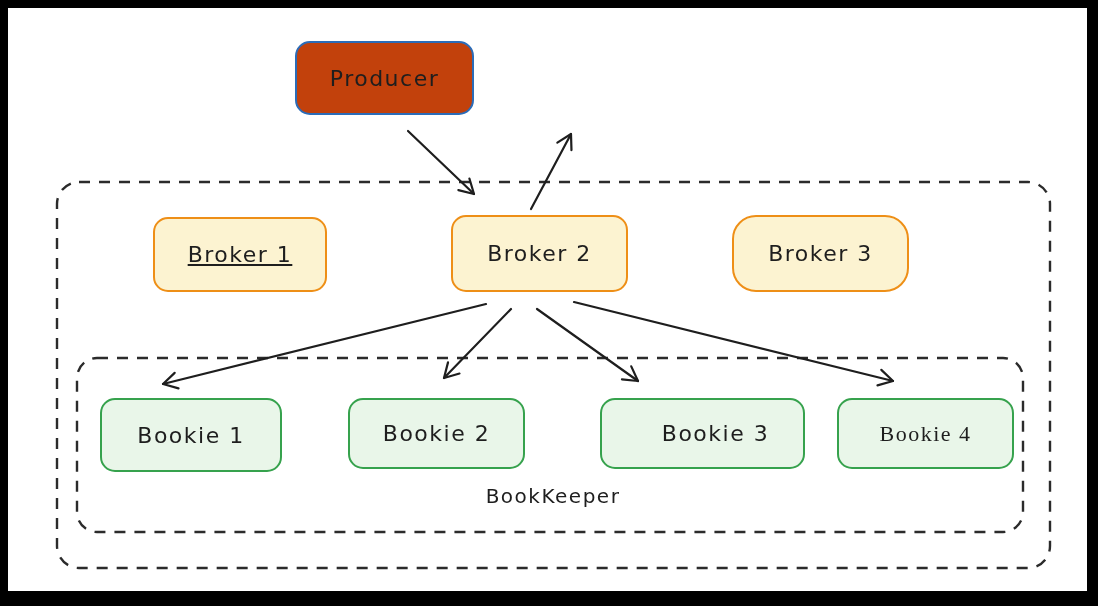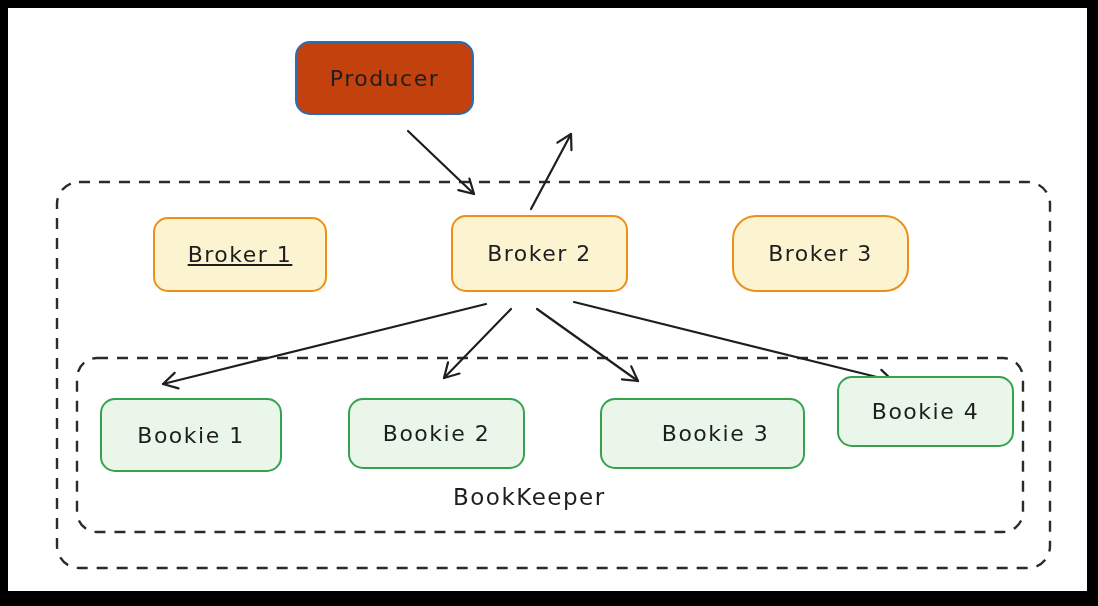--- a/index.html
+++ b/index.html
@@ -42,27 +42,28 @@
   .node.bookie { background: #e9f6e9; border: 2.5px solid #36a24d; }
 
   .producer { left: 295px; top: 41px;  width: 175px; height: 70px; }
   .consumer { left: 523px; top: 41px;  width: 165px; height: 70px; }
   .broker1  { left: 153px; top: 217px; width: 170px; height: 71px; text-decoration: underline; }
   .broker2  { left: 423px; top: 215px; width: 173px; height: 73px; margin-left: 28px; }
   .broker3  { left: 732px; top: 215px; width: 173px; height: 73px; border-radius: 24px; }
   .bookie1  { left: 89px;  top: 398px; width: 178px; height: 70px; margin-left: 11px; }
   .bookie2  { left: 348px; top: 398px; width: 173px; height: 67px; }
   .bookie3  { left: 600px; top: 398px; width: 175px; height: 67px; padding-left: 26px; }
-  .bookie4  { left: 837px; top: 376px; width: 173px; height: 67px; }
+  .bookie4  { left: 837px; top: 398px; width: 173px; height: 67px; font-family: Liberation Serif, serif; }
 
   .bookkeeper-label {
     position: absolute;
     left: 453px; top: 484px;
     width: 200px;
-    font-size: 23px;
+    text-align: center;
+    font-size: 20px;
     letter-spacing: 1.5px;
     color: #1e1e1e;
   }
 </style>
 </head>
 <body>
 
 <div class="page">
   <div class="canvas"></div>
 

